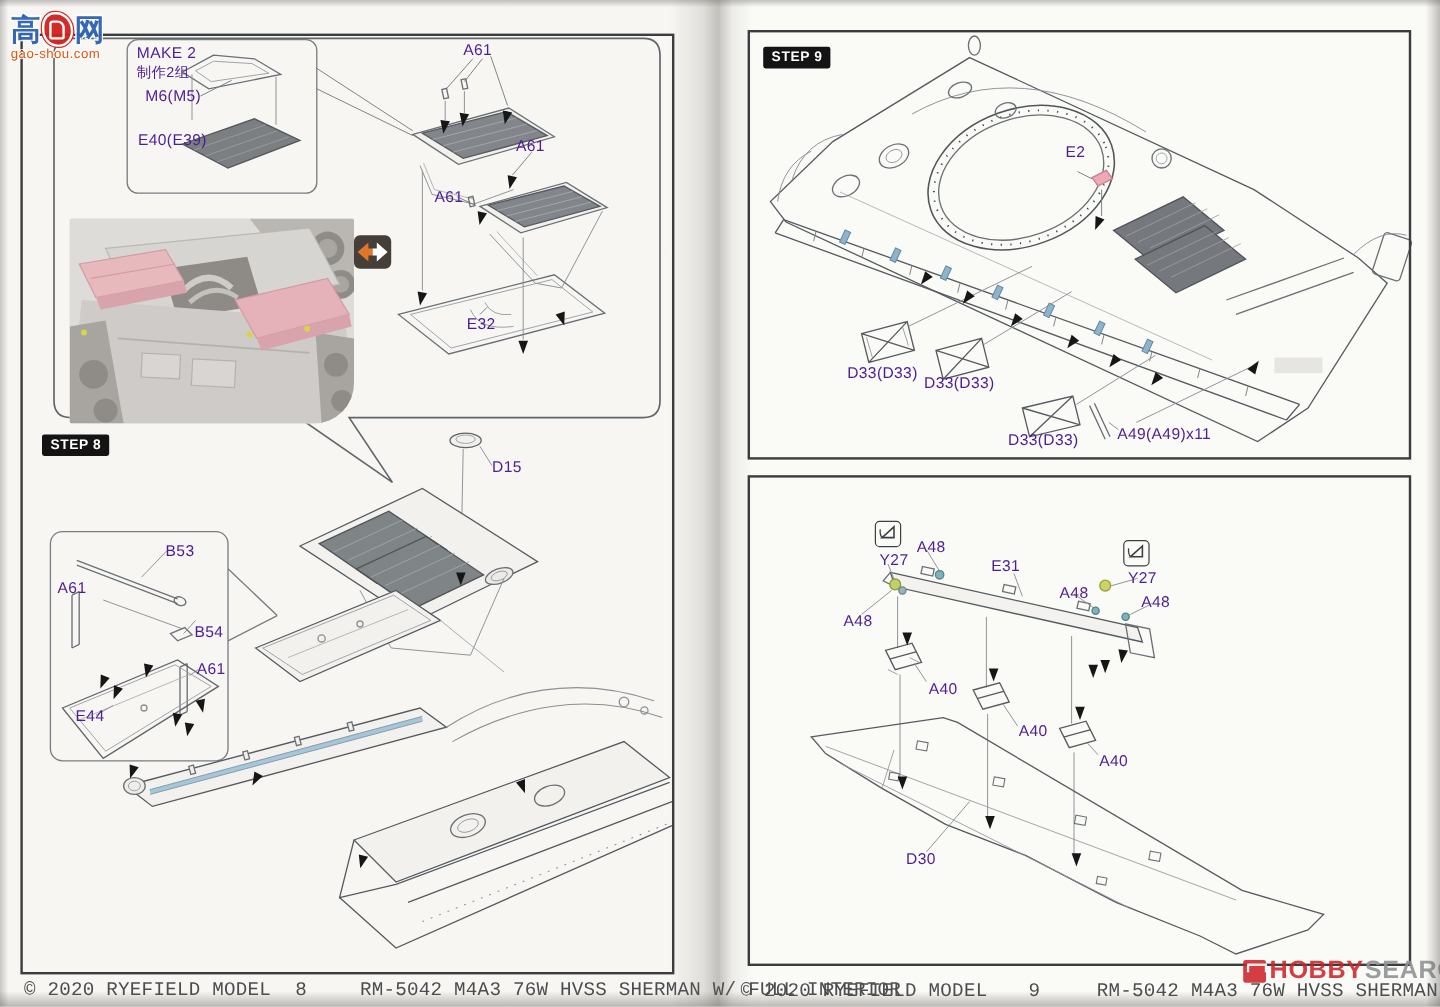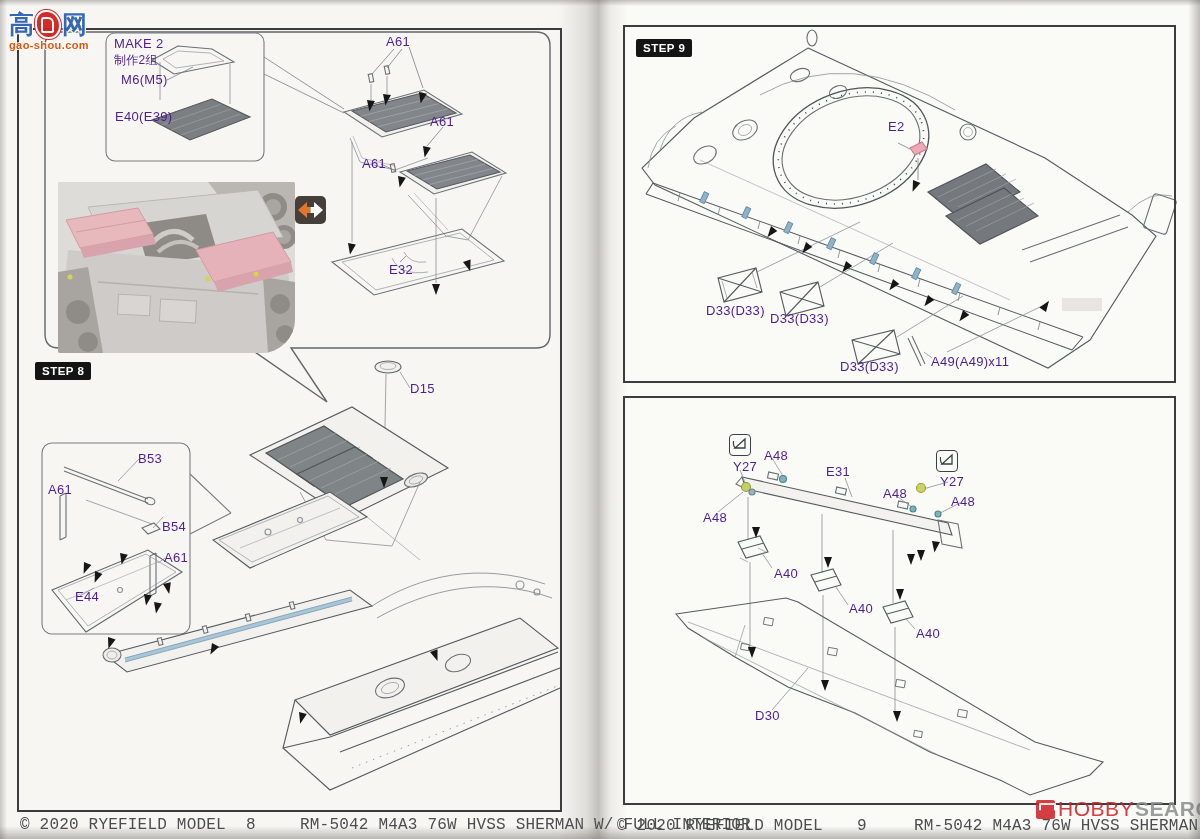--- a/index.html
+++ b/index.html
@@ -36,28 +36,28 @@
          border-radius:2px 2px 34px 2px;background:#dcdad7;}
   
   #wm-gaoshou{position:absolute;left:9px;top:8px;opacity:.96;}
   #wm-gaoshou .row{display:flex;align-items:center;gap:1px;}
   #wm-gaoshou .cjk{font-size:25px;font-weight:bold;color:#2f63b4;
      text-shadow:-1px -1px 0 #fff,1px -1px 0 #fff,-1px 1px 0 #fff,1px 1px 0 #fff;}
   #wm-gaoshou .thumb{width:22px;height:25px;background:#d02420;border:2px solid #fff;
      border-radius:40% 55% 45% 50%;box-shadow:0 0 0 1px #d02420;position:relative;}
   #wm-gaoshou .thumb:after{content:"";position:absolute;left:4px;top:5px;width:9px;height:12px;
      border:2px solid #fff;border-radius:3px 6px 2px 2px;}
-  #wm-gaoshou .url{font-size:11px;font-weight:bold;color:#e44b00;margin-top:-2px;
+  #wm-gaoshou .url{font-size:11px;font-weight:normal;color:#e44b00;margin-top:-2px;
      text-shadow:-1px 0 0 #fff,1px 0 0 #fff,0 -1px 0 #fff,0 1px 0 #fff;letter-spacing:.4px;}
   
   #wm-hobby{position:absolute;left:1036px;top:797px;display:flex;align-items:center;gap:3px;opacity:.88;}
   #wm-hobby .sq{width:19px;height:19px;background:#cf2329;position:relative;border-radius:2px;}
   #wm-hobby .sq:after{content:"";position:absolute;left:3px;top:3px;width:13px;height:13px;
      border:2px solid #fff;border-radius:1px;clip-path:polygon(0 0,100% 0,100% 45%,0 45%);}
-  #wm-hobby .w1{font-size:21px;font-weight:normal;color:#cf2329;letter-spacing:0.5px;}
+  #wm-hobby .w1{font-size:21px;font-weight:bold;color:#cf2329;letter-spacing:0.5px;}
   #wm-hobby .w2{font-size:21px;font-weight:bold;color:#8e9092;letter-spacing:0.5px;margin-left:-2px;}
 </style>
 </head>
 <body>
 
 <div id="spread">
   <div class="paper-left"></div>
   <div class="paper-right"></div>
 
   <svg class="art" width="600" height="839" viewBox="0 0 600 839">
@@ -372,21 +372,21 @@
 
   <div class="lbl" style="left:386px;top:34px">A61</div>
   <div class="lbl" style="left:430px;top:114px">A61</div>
   <div class="lbl" style="left:362px;top:156px">A61</div>
   <div class="lbl" style="left:389px;top:262px">E32</div>
   <div class="lbl" style="left:410px;top:381px">D15</div>
   <div class="lbl" style="left:138px;top:451px">B53</div>
   <div class="lbl" style="left:48px;top:482px">A61</div>
   <div class="lbl" style="left:162px;top:519px">B54</div>
   <div class="lbl" style="left:164px;top:550px">A61</div>
-  <div class="lbl" style="left:75px;top:589px">E44</div>
+  <div class="lbl" style="left:63px;top:589px">E44</div>
 
   <div class="lbl" style="left:888px;top:119px">E2</div>
   <div class="lbl" style="left:706px;top:303px">D33(D33)</div>
   <div class="lbl" style="left:770px;top:311px">D33(D33)</div>
   <div class="lbl" style="left:840px;top:359px">D33(D33)</div>
   <div class="lbl" style="left:931px;top:354px">A49(A49)x11</div>
 
   <div class="glueicon" style="left:729px;top:434px">
     <svg width="20" height="20" viewBox="0 0 20 20">
         <path d="M5,13 L15,13 L15,4 Z" fill="none" stroke="#3c4044" stroke-width="1.3"></path>

